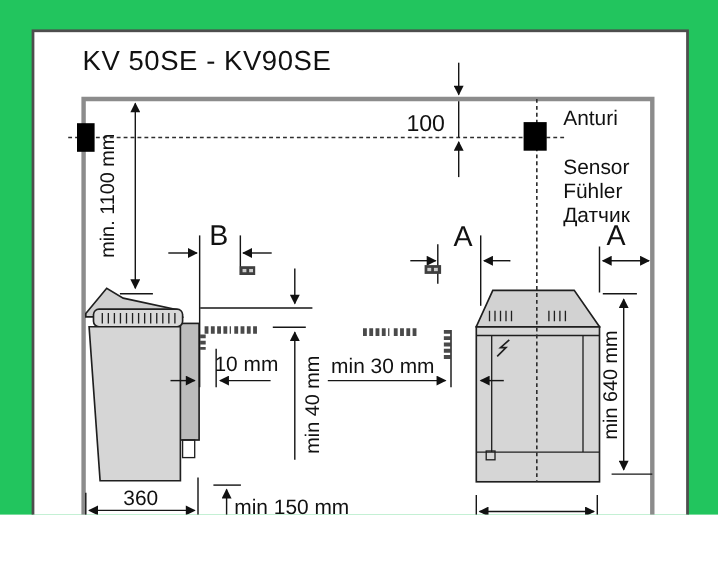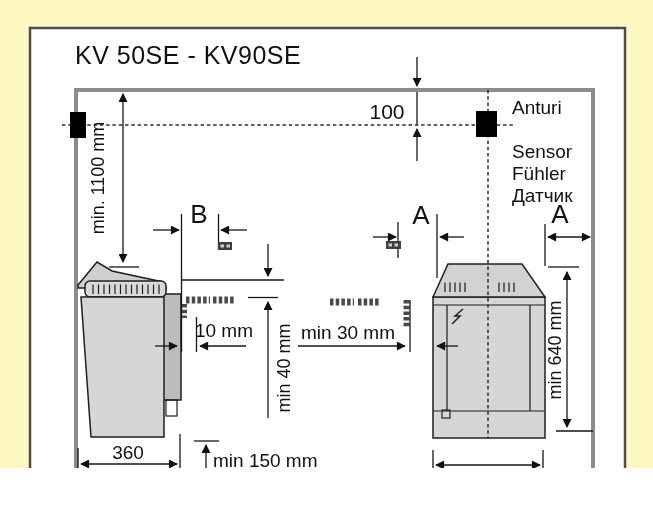--- a/index.html
+++ b/index.html
@@ -1,16 +1,16 @@
 <!DOCTYPE html>
 <html><head>
 <meta charset="utf-8">
 <style>
   html,body{margin:0;padding:0;background:#ffffff;}
-  .stage{width:653px;height:468px;position:relative;background:#fef9c3;overflow:hidden;}
+  .stage{width:653px;height:468px;position:relative;background:#22c55e;overflow:hidden;}
   svg{display:block;}
   text{font-family:"Liberation Sans","DejaVu Sans",sans-serif;fill:#111;}
   .title-t{font-size:25px;letter-spacing:.5px;}
   .dim-t{font-size:18px;}
   .dim-s{font-size:19px;}
   .big-t{font-size:26px;}
   .num-t{font-size:21px;}
   .lbl-t{font-size:19px;}
   .wall{stroke:#8c8c8c;stroke-width:4;fill:none;}
   .dash{stroke:#2e2e2e;stroke-width:1.5;stroke-dasharray:3.5 2.8;fill:none;}

